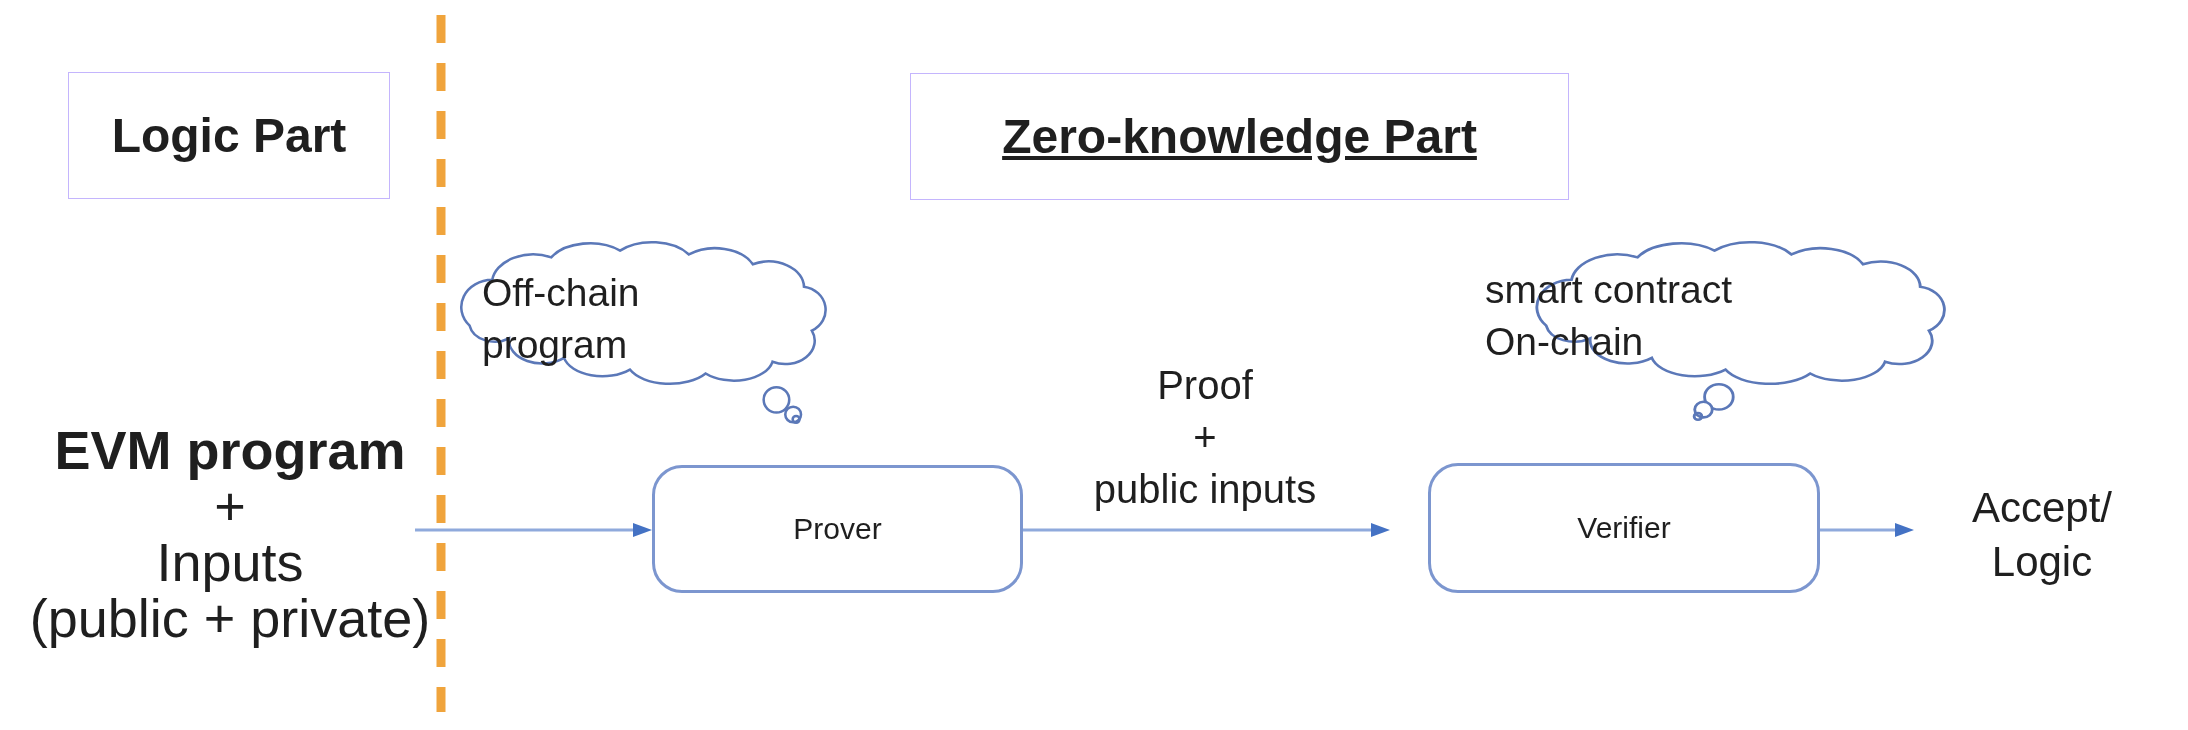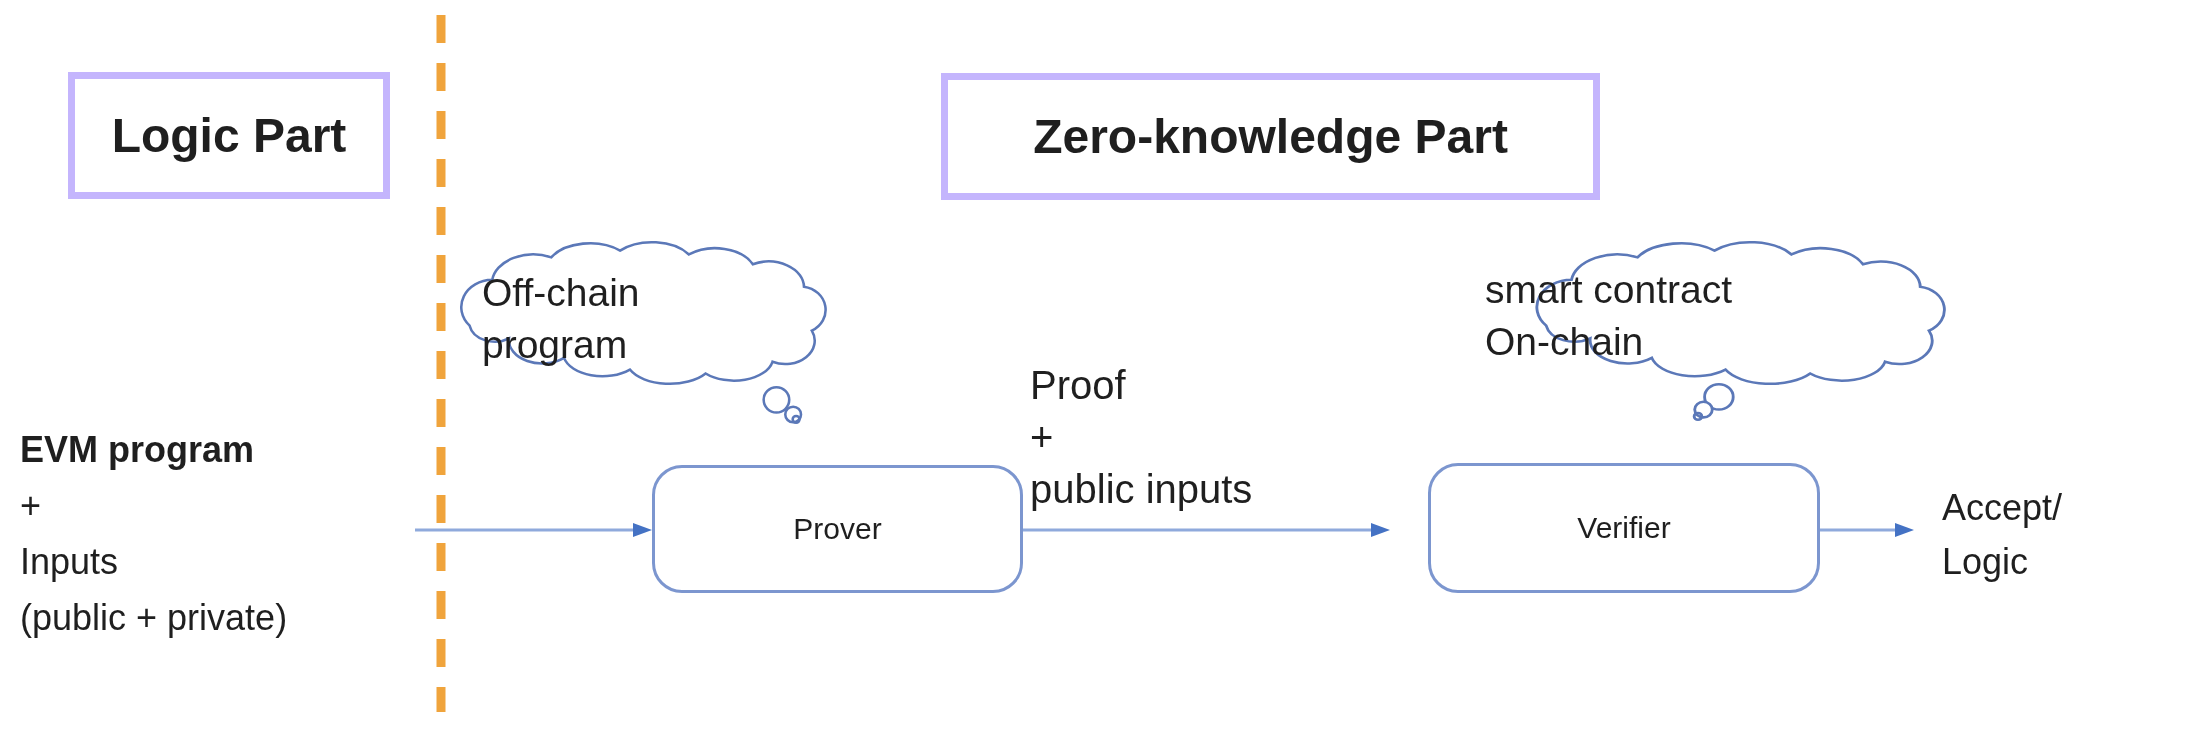--- a/index.html
+++ b/index.html
@@ -12,46 +12,46 @@
     overflow:hidden;
   }
   *{box-sizing:border-box;}
 
   
   #connector-layer{position:absolute;left:0;top:0;width:2188px;height:730px;}
 
   
   .section-box{
     position:absolute;
-    border:7px solid #c4b5fd;
+    border:1px solid #c4b5fd;
     background:#ffffff;
     display:flex;align-items:center;justify-content:center;
     font-weight:bold;font-size:48px;letter-spacing:0px;
   }
   #logic-box{left:68px;top:72px;width:322px;height:127px;}
-  #zk-box{left:941px;top:73px;width:659px;height:127px;}
+  #zk-box{left:910px;top:73px;width:659px;height:127px;text-decoration:underline;}
 
   
   .node-box{
     position:absolute;
     border:3px solid #7C96CF;
     border-radius:30px;
     background:#ffffff;
     display:flex;align-items:center;justify-content:center;
     font-size:30px;
   }
   #prover-box{left:652px;top:465px;width:371px;height:128px;}
   #verifier-box{left:1428px;top:463px;width:392px;height:130px;}
 
   
-  .text-block{position:absolute;text-align:left;}
-  #input-block{left:20px;top:422px;width:420px;font-size:36px;line-height:56px;}
+  .text-block{position:absolute;text-align:center;}
+  #input-block{left:20px;top:422px;width:420px;font-size:54px;line-height:56px;}
   #input-block .bold-line{font-weight:bold;}
   #edge-label{left:1030px;top:359px;width:350px;font-size:40px;line-height:52px;}
-  #output-block{left:1942px;top:481px;width:200px;font-size:36px;line-height:54px;}
+  #output-block{left:1942px;top:481px;width:200px;font-size:42px;line-height:54px;}
 
   
   .cloud-svg{position:absolute;}
   #cloud-offchain{left:448px;top:233px;width:472px;height:200px;}
   #cloud-onchain{left:1522px;top:233px;width:528px;height:200px;}
   .cloud-text{position:absolute;font-size:39px;line-height:52px;}
   #cloud-offchain-text{left:482px;top:267px;width:450px;}
   #cloud-onchain-text{left:1485px;top:264px;width:450px;}
 </style>
 </head>

